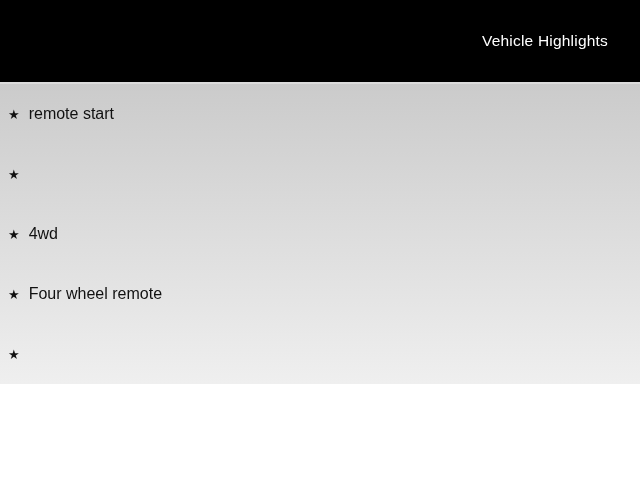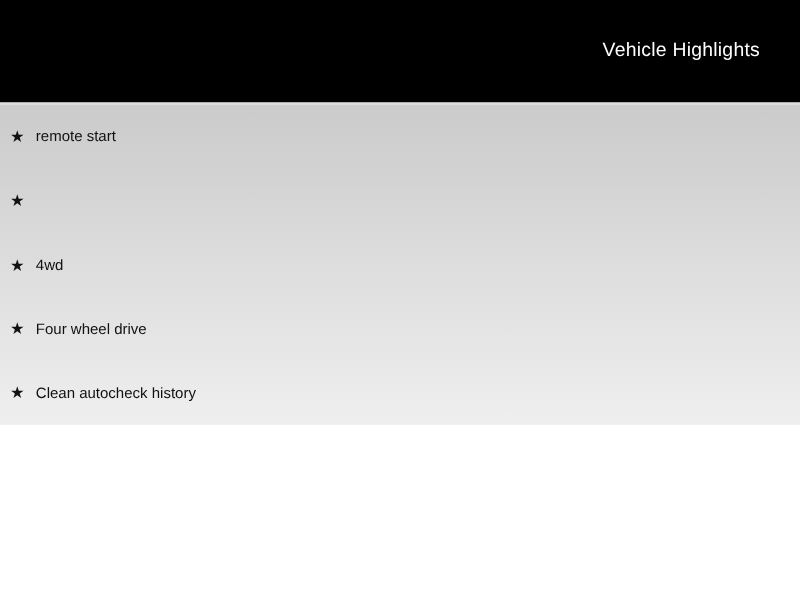--- a/index.html
+++ b/index.html
@@ -3,21 +3,21 @@
 <meta charset="utf-8">
 <style>
   html, body {
     margin: 0;
     padding: 0;
     background: #ffffff;
   }
   .screen {
     position: relative;
     width: 640px;
-    height: 340px;
+    height: 384px;
     overflow: hidden;
     display: flex;
     flex-direction: column;
     font-family: "Liberation Sans", sans-serif;
     -webkit-font-smoothing: antialiased;
   }
   .topbar {
     height: 82px;
     flex: 0 0 82px;
     background: var(--header-bg, #000000);
@@ -52,21 +52,21 @@
   }
   .star {
     color: var(--item-text, #111111);
     font-size: 13px;
     line-height: 1;
     margin-right: 9px;
     transform: translateY(-0.5px);
   }
   .label {
     color: var(--item-text, #111111);
-    font-size: 12px;
+    font-size: 16px;
     line-height: 1.2;
     white-space: nowrap;
   }
 </style>
 </head>
 <body>
 
 <div class="screen">
 
   <header class="topbar">
@@ -81,21 +81,20 @@
       </div>
       <div class="row">
         <span class="star">★</span>
       </div>
       <div class="row">
         <span class="star">★</span>
         <span class="label">4wd</span>
       </div>
       <div class="row">
         <span class="star">★</span>
-        <span class="label">Four wheel drive</span>
+        <span class="label">Four wheel remote</span>
       </div>
       <div class="row">
         <span class="star">★</span>
-        <span class="label">Clean autocheck history</span>
       </div>
     </main>
 
 </div>
 
 </body></html>

